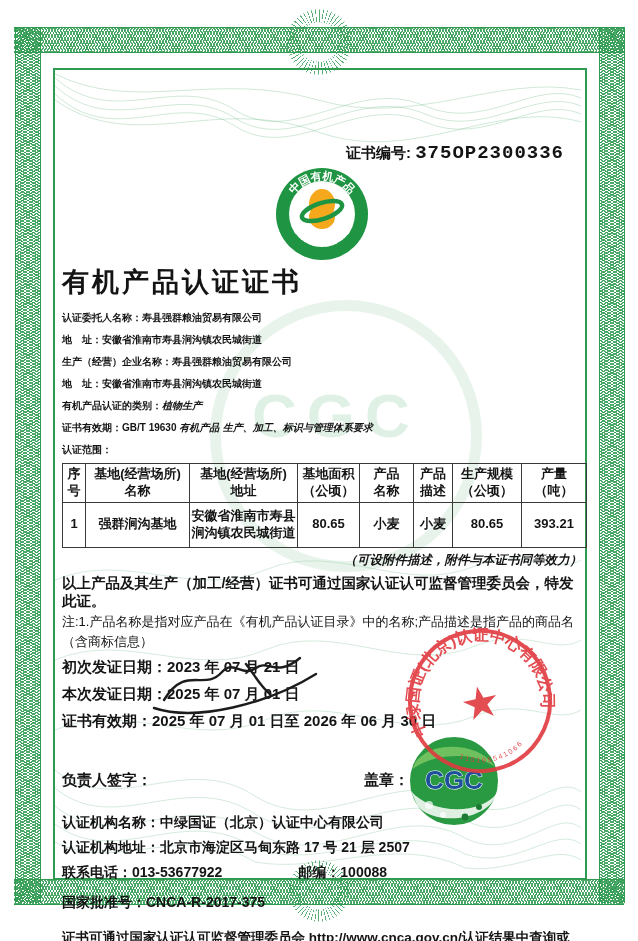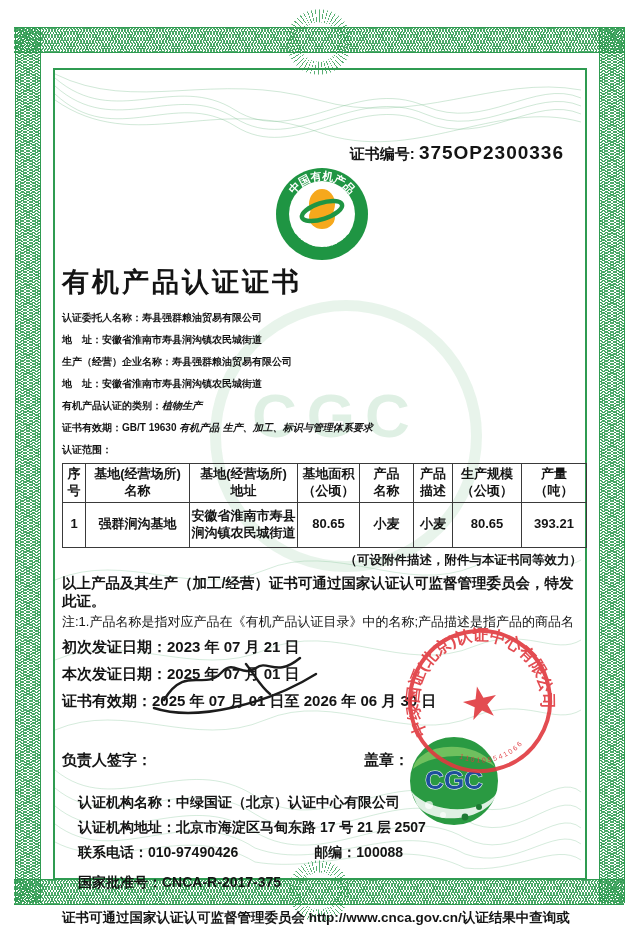--- a/index.html
+++ b/index.html
@@ -35,41 +35,41 @@
 
   .waves { position:absolute; z-index:1; pointer-events:none; }
   .wm-circle { position:absolute; z-index:1; left:210px; top:300px; width:250px; height:250px;
                border:11px solid rgba(150,205,165,.22); border-radius:50%; }
   .wm-cgc { position:absolute; z-index:1; left:252px; top:380px; font-size:62px; font-weight:bold;
             letter-spacing:10px; color:rgba(150,205,165,.30); font-family:"Liberation Sans",sans-serif; }
 
   
   .content { position:absolute; z-index:2; left:62px; top:142px; width:520px; }
   .cert-no { text-align:right; padding-right:18px; font-size:15px; font-weight:bold; }
-  .cert-no .num { font-family:Liberation Sans, sans-serif; font-size:19px; letter-spacing:1px; font-weight:600; }
+  .cert-no .num { font-family:Liberation Mono, monospace; font-size:19px; letter-spacing:1px; font-weight:600; }
   .logo-wrap { text-align:center; margin-top:2px; height:96px; }
   .title { margin-top:2px; text-align:left; font-size:27px; font-weight:bold; letter-spacing:3px; }
   .info { margin-top:9px; font-size:10px; font-weight:600; }
   .info p { margin:0 0 5px; line-height:17px; }
   .kai { font-family:"DejaVu Serif","Liberation Serif",serif; font-style:italic; }
 
   table.scope { width:524px; border-collapse:collapse; table-layout:fixed; font-size:13px; margin-top:2px; }
   table.scope th, table.scope td { border:1.5px solid #3a3a3a; text-align:center; font-weight:600;
         padding:2px 1px; white-space:pre-line; line-height:1.3; }
   table.scope td { height:40px; }
 
   .attach-note { text-align:right; font-size:12.5px; margin-top:4px; font-weight:600;
-                 font-family:"DejaVu Serif","Liberation Serif",serif; }
+                 font-family:"DejaVu Serif","Liberation Serif",serif; font-style:italic; }
   .statement { margin-top:5px; font-size:14.5px; font-weight:600; line-height:18px; }
   .note { font-size:13px; font-weight:500; margin-top:3px; line-height:17px; }
   .dates p { font-size:15px; font-weight:600; margin:8px 0 0; }
   .sign-row { margin-top:40px; display:flex; align-items:center; font-size:15px; font-weight:600; }
   .sign-row .stamp { margin-left:212px; }
   .org-info { margin-top:24px; font-size:14px; font-weight:600; }
-  .org-info p { margin:0 16px 7px; }
+  .org-info p { margin:0 0 7px; }
   .org-info .post { margin-left:76px; }
   .approval { margin-top:12px !important; }
   .footer { margin-top:16px; font-size:13.5px; font-weight:600; line-height:20px; }
   .footer p { margin:0; }
 
   
   .signature { position:absolute; z-index:3; left:150px; top:648px; }
   .cgc-logo  { position:absolute; z-index:3; left:403px; top:733px; }
   .seal      { position:absolute; z-index:4; left:405px; top:626px; transform:rotate(-12deg); opacity:.9; }
 </style>
@@ -191,36 +191,37 @@
           <td>小麦</td>
           <td>80.65</td>
           <td>393.21</td>
         </tr>
       </tbody>
     </table>
 
     <div class="attach-note">（可设附件描述，附件与本证书同等效力）</div>
     <div class="statement">以上产品及其生产（加工/经营）证书可通过国家认证认可监督管理委员会，特发此证。</div>
     <div class="note">注:1.产品名称是指对应产品在《有机产品认证目录》中的名称;产品描述是指产品的商品名</div>
+    <div class="note">（含商标信息）</div>
 
     <div class="dates">
       <p><span>初次发证日期：</span><span>2023 年 07 月 21 日</span></p>
       <p><span>本次发证日期：</span><span>2025 年 07 月 01 日</span></p>
       <p><span>证书有效期：</span><span>2025 年 07 月 01 日至 2026 年 06 月 30 日</span></p>
     </div>
 
     <div class="sign-row">
       <span>负责人签字：</span>
       <span class="stamp">盖章：</span>
     </div>
 
     <div class="org-info">
       <p><span>认证机构名称：</span><span>中绿国证（北京）认证中心有限公司</span></p>
       <p><span>认证机构地址：</span><span>北京市海淀区马甸东路 17 号 21 层 2507</span></p>
-      <p><span>联系电话：</span><span>010-97490426</span><span class="post"><span>邮编：</span><span>100088</span></span></p>
+      <p><span>联系电话：</span><span>013-53677922</span><span class="post"><span>邮编：</span><span>100088</span></span></p>
       <p class="approval"><span>国家批准号：</span><span>CNCA-R-2017-375</span></p>
     </div>
 
     <div class="footer">
       <p>证书可通过国家认证认可监督管理委员会 http://www.cnca.gov.cn/认证结果中查询或</p>
 
     </div>
   </div>
 
   <svg class="signature" width="170" height="72" viewBox="0 0 170 72">

